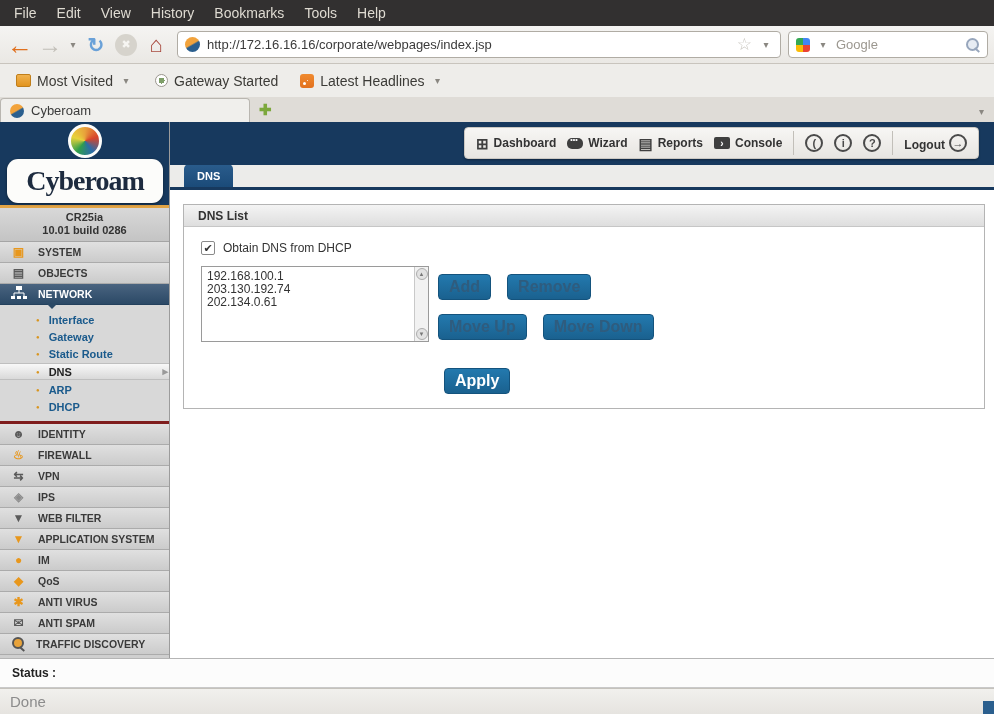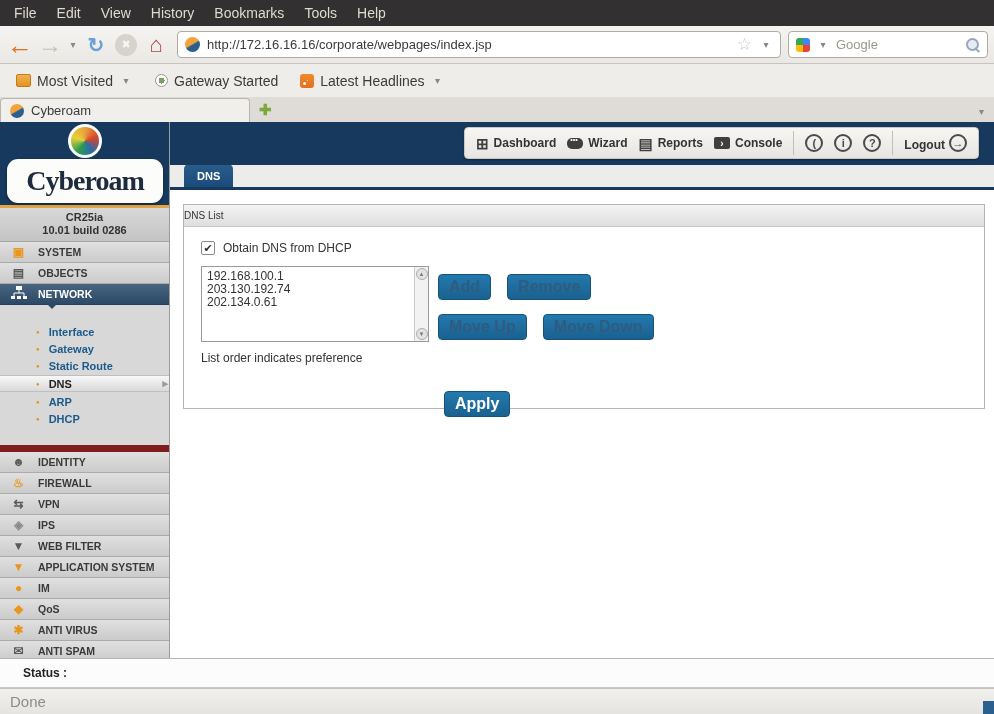--- a/index.html
+++ b/index.html
@@ -54,21 +54,21 @@
   .logo-box{position:absolute;left:7px;right:6px;top:37px;height:44px;background:#FCFCFA;border-radius:11px;display:flex;align-items:center;justify-content:center;box-shadow:0 1px 3px rgba(0,0,0,.45)}
   .logo-text{font-family:"Liberation Serif","DejaVu Serif",serif;font-weight:bold;font-size:28px;color:#1D2B3F;letter-spacing:-1px}
   .logo-swirl{position:absolute;left:50%;top:2px;transform:translateX(-50%);width:34px;height:34px;border-radius:50%;border:3px solid #FCFCFA;background:conic-gradient(#E8A13B,#D8452B,#2B6CA8,#2E9E4C,#E8D23B,#E8A13B)}
   .orange-line{height:3px;background:#E2A445;flex:none}
   .device{background:linear-gradient(#D8D8D8,#C4C4C4);text-align:center;padding:3px 0 4px;border-bottom:1px solid #A5A5A5;color:#333;font-size:11px;font-weight:bold;line-height:13px;flex:none}
   .side-item{height:21px;display:flex;align-items:center;gap:11px;padding-left:10px;background:linear-gradient(#E0E0E0,#CBCBCB);border-bottom:1px solid #ABABAB;font-size:10.5px;font-weight:bold;color:#3A3A3A;flex:none}
   .sicon{width:17px;text-align:center;font-size:12px;line-height:1;flex:none}
   .ic-or{color:#E8971C}.ic-gr{color:#5A5A5A}.ic-lgr{color:#8A8A8A}
   .side-item.selected{background:linear-gradient(#4A6480,#2B4966);color:#FFF;position:relative;border-bottom:1px solid #23405C}
   .notch{position:absolute;left:46px;bottom:-11px;width:0;height:0;border:6px solid transparent;border-top-color:#2B4966;z-index:3}
-  .submenu{background:#D8D8D8;border-bottom:7px solid #7f1d1d;padding:18px 0;flex:none}
+  .submenu{background:#D8D8D8;border-bottom:3px solid #7f1d1d;padding:6px 0;flex:none}
   .sub-item{height:17px;display:flex;align-items:center;gap:9px;padding-left:36px;font-size:11px;font-weight:bold;color:#1A5A8C;position:relative}
   .sub-bullet{color:#D9951F;font-size:6px;flex:none}
   .sub-item.active{background:linear-gradient(#F8F8F8,#D9D9D9);color:#222;border-top:1px solid #BFBFBF;border-bottom:1px solid #BFBFBF;margin:1px 0}
   .sub-arrow{position:absolute;right:1px;color:#9A9A9A;font-size:11px}
   .magicon{width:15px;height:14px;position:relative;flex:none}
   .magicon::before{content:"";position:absolute;left:2px;top:0;width:8px;height:8px;border:2px solid #555;border-radius:50%;background:#E8A33B}
   .magicon::after{content:"";position:absolute;right:0;bottom:1px;width:6px;height:2px;background:#555;transform:rotate(40deg)}
 
   .main{flex:1;display:flex;flex-direction:column;background:#fff;min-width:0}
   .navy-band{height:43px;background:#17395E;position:relative;flex:none}
@@ -81,38 +81,38 @@
   .consicon{width:16px;height:12px;background:#3F3F3F;color:#FFF;font-size:10px;font-weight:bold;display:flex;align-items:center;justify-content:center;border-radius:2px;flex:none}
   .vsep{width:1px;height:24px;background:#C2BFB9}
   .circ{width:18px;height:18px;border:2px solid #4A4A4A;border-radius:50%;display:flex;align-items:center;justify-content:center;font-size:11px;font-weight:bold;color:#4A4A4A;line-height:1}
   .logoutwrap{display:flex;align-items:flex-end;gap:4px;font-size:12px;font-weight:bold;color:#333}
 
   .tabstrip{height:25px;background:#ECECEA;display:flex;align-items:flex-end;padding-left:14px;border-bottom:3px solid #17395E;flex:none}
   .page-tab{height:23px;background:linear-gradient(#2A5C8C,#1B4B79);border-radius:5px 5px 0 0;color:#fff;font-size:11px;font-weight:bold;display:flex;align-items:center;padding:0 13px}
 
   .content{flex:1;background:#fff;min-height:0}
   .panel{margin:14px 9px 0 13px;height:205px;border:1px solid #B4B4B4;background:#fff;display:flex;flex-direction:column}
-  .panel-header{height:22px;background:linear-gradient(#F4F4F4,#DEDEDE);border-bottom:1px solid #C6C6C6;display:flex;align-items:center;font-size:10px;font-weight:normal;color:#333;flex:none}
+  .panel-header{height:22px;background:linear-gradient(#F4F4F4,#DEDEDE);border-bottom:1px solid #C6C6C6;display:flex;align-items:center;padding-left:14px;font-size:12px;font-weight:bold;color:#333;flex:none}
   .panel-body{flex:1;padding:10px 0 0 17px}
   .chk-row{display:flex;align-items:center;gap:8px;margin:4px 0 11px}
   .checkbox{width:14px;height:14px;border:1px solid #8A8A8A;border-radius:2px;background:#fff;display:flex;align-items:center;justify-content:center;font-size:11px;color:#333;line-height:1}
   .label12{font-size:12px;color:#333}
   .lb-row{display:flex;align-items:flex-start}
   .listbox{width:228px;height:76px;border:1px solid #9A9A9A;background:#fff;display:flex}
   .lb-items{flex:1;padding:3px 5px;font-size:12px;color:#333;line-height:13px;overflow:hidden}
   .lb-scroll{width:14px;border-left:1px solid #C9C9C9;background:#F2F2F2;display:flex;flex-direction:column;justify-content:space-between;align-items:center;padding:1px 0}
   .scr-btn{width:12px;height:12px;border-radius:50%;background:#E2E2E2;border:1px solid #ADADAD;font-size:6px;color:#777;display:flex;align-items:center;justify-content:center;line-height:1}
   .btn-col{margin-left:9px;display:flex;flex-direction:column;gap:14px;padding-top:8px}
   .btn-row{display:flex;gap:16px}
   .btn{background:linear-gradient(#2379AE,#1A618F);border:1px solid #14537D;border-radius:4px;color:#2F5C7E;font-weight:bold;font-size:16px;padding:3px 10px;font-family:"Liberation Sans",sans-serif;cursor:pointer}
   .btn.enabled{color:#FFF}
   .hint{margin-top:9px;font-size:12px;color:#333}
   .apply-row{margin-top:26px;margin-left:243px}
 
-  .page-status{height:30px;background:#FCFCFC;border-top:1px solid #B5B5B5;border-bottom:1px solid #C9C9C9;display:flex;align-items:center;padding-left:23px;font-size:12px;font-weight:bold;color:#222;flex:none}
+  .page-status{height:30px;background:#FCFCFC;border-top:1px solid #B5B5B5;border-bottom:1px solid #C9C9C9;display:flex;align-items:center;padding-left:12px;font-size:12px;font-weight:bold;color:#222;flex:none}
   .browser-status{height:26px;background:linear-gradient(#F1F0ED,#E6E4E0);display:flex;align-items:center;padding-left:10px;font-size:15px;color:#8C8C8C;border-top:1px solid #C5C2BC;position:relative;flex:none}
   .resize-grip{position:absolute;right:0;bottom:0;width:11px;height:13px;background:#2B5F8E}
 </style>
 </head>
 <body>
 
 <div class="screen">
 
   <div class="menubar">
     <span>File</span>
@@ -339,21 +339,20 @@
                 <div class="btn-row">
                   <button class="btn">Add</button>
                   <button class="btn">Remove</button>
                 </div>
                 <div class="btn-row">
                   <button class="btn">Move Up</button>
                   <button class="btn">Move Down</button>
                 </div>
               </div>
             </div>
-            <div class="hint">List order indicates preference</div>
             <div class="apply-row">
               <button class="btn enabled">Apply</button>
             </div>
           </div>
         </div>
       </div>
     </div>
   </div>
 
   <div class="page-status">

